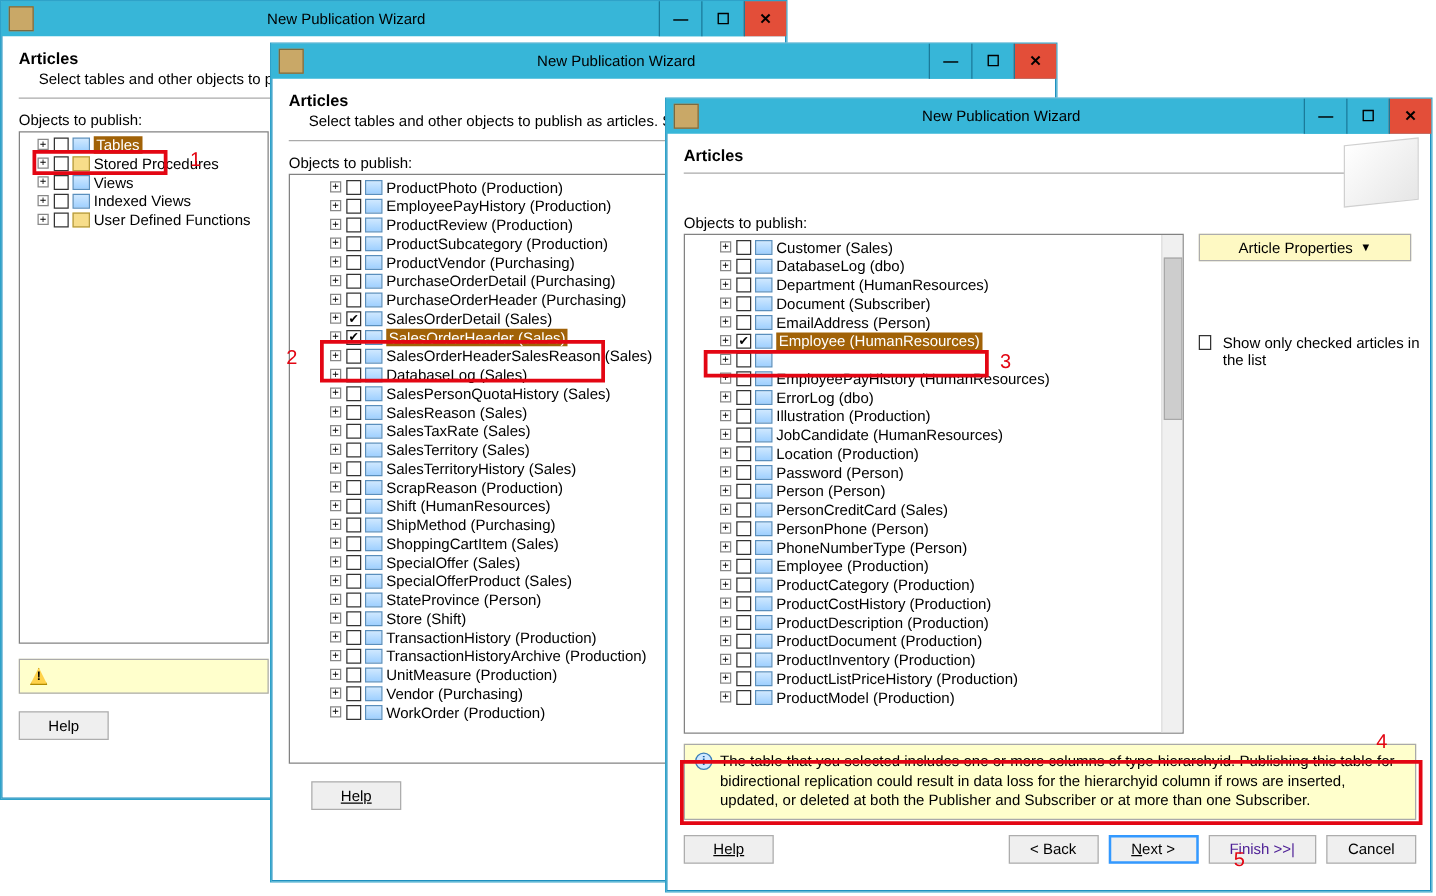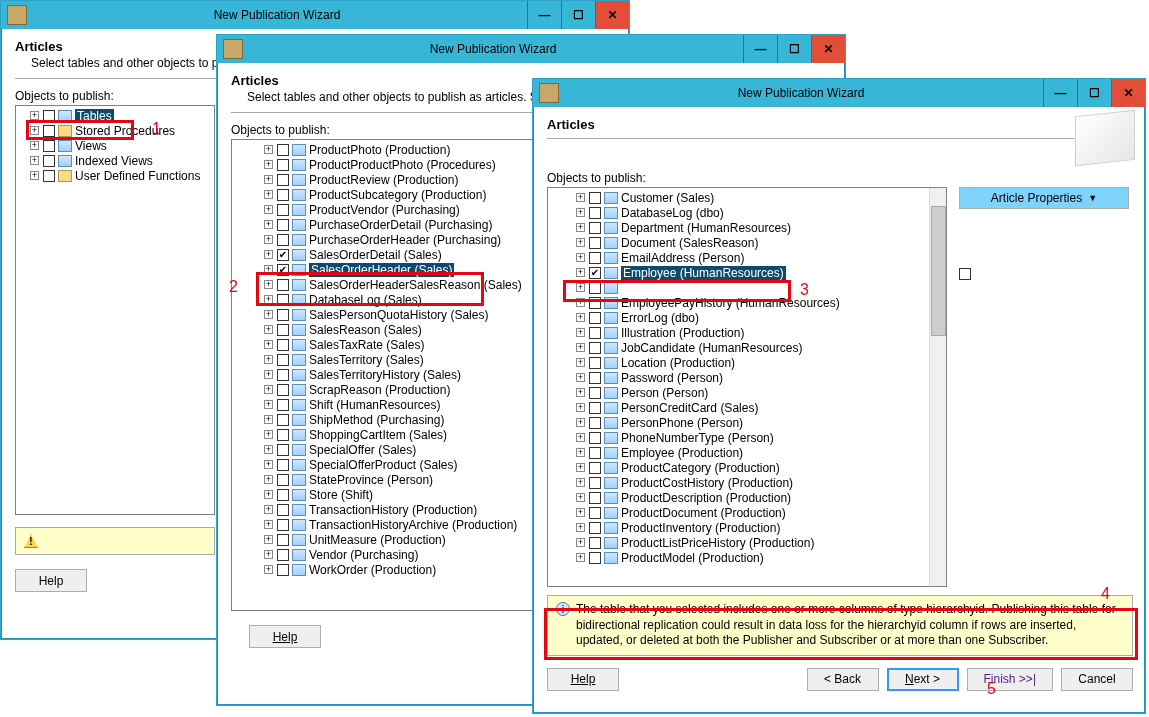--- a/index.html
+++ b/index.html
@@ -23,36 +23,36 @@
 .objects-label { margin-bottom: 2px; }
 
 .tree { border: 1px solid #828282; background: #fff; overflow-y: scroll; overflow-x: hidden; padding: 2px; }
 .tree-row { display: flex; align-items: center; height: 15px; white-space: nowrap; padding-left: var(--indent, 12px); }
 .expander { width: 9px; height: 9px; border: 1px solid #888; display: flex; align-items: center; justify-content: center; font-size: 9px; line-height: 1; margin-right: 4px; background: #fff; cursor: pointer; }
 .chk { width: 12px; height: 12px; border: 1px solid #333; margin-right: 3px; display: flex; align-items: center; justify-content: center; font-size: 10px; background: #fff; cursor: pointer; }
 .chk.checked::after { content: "✔"; font-size: 10px; color: #000; }
 .tbl-icon { width: 14px; height: 12px; margin-right: 3px; background: linear-gradient(#cfe8ff,#9fd0ff); border: 1px solid #5a8fbd; }
 .sp-icon { width: 14px; height: 12px; margin-right: 3px; background: #f7dd8a; border: 1px solid #b59a3f; }
 .tree-label { font-size: 12px; }
-.tree-label.selected { background: #0c4a6e; color: #fff; padding: 0 2px; text-align: right; }
+.tree-label.selected { background: #a16207; color: #fff; padding: 0 2px; text-align: right; }
 
 .redbox { position: absolute; border: 3px solid #e30613; pointer-events: none; }
 .anno { position: absolute; color: #e30613; font-size: 16px; font-weight: normal; }
 
 .warn-bar { background: #ffffcc; border: 1px solid #aaa; padding: 6px 8px; display: flex; gap: 6px; align-items: flex-start; }
 .warn-ico { width: 14px; height: 14px; background: #ffd24a; border: 1px solid #b08b00; clip-path: polygon(50% 0, 100% 100%, 0 100%); display: flex; align-items: center; justify-content: center; font-size: 10px; font-weight: bold; }
 .info-ico { width: 14px; height: 14px; border-radius: 50%; background: #cfe8ff; border: 1px solid #3b7eb9; display: flex; align-items: center; justify-content: center; font-size: 10px; font-weight: bold; color: #1c5fa3; flex-shrink: 0; }
 
 .btn { min-width: 72px; height: 23px; background: #efefef; border: 1px solid #adadad; padding: 0 16px; display: inline-flex; align-items: center; justify-content: center; cursor: pointer; }
 .btn.disabled { color: #4c1d95; align-items: center; }
 .btn.outlined { border: 2px solid #3399ff; }
 .btn-row { display: flex; gap: 8px; align-items: center; }
 
 .side-panel { position: absolute; }
-.dropdown { width: 170px; height: 22px; border: 1px solid #adadad; background: #7dd3fc; display: flex; align-items: center; justify-content: center; gap: 6px; cursor: pointer; }
+.dropdown { width: 170px; height: 22px; border: 1px solid #adadad; background: #fef9c3; display: flex; align-items: center; justify-content: center; gap: 6px; cursor: pointer; }
 .dropdown .caret { font-size: 9px; }
 .chk-label { display: flex; gap: 6px; margin-top: 14px; align-items: flex-start; }
 .chk-label .chk { margin-top: 1px; }
 
 .illus { position: absolute; right: 10px; top: 34px; width: 60px; height: 50px; border: 1px solid #d0d0d0; background: linear-gradient(135deg,#fff,#e6e6e6); transform: skewY(-6deg); }
 
 .scrollbar-track { position: absolute; width: 17px; background: #f0f0f0; border-left: 1px solid #ddd; }
 .scrollbar-thumb { position: absolute; width: 15px; left: 1px; background: #cdcdcd; border: 1px solid #a8a8a8; }
 </style>
 </head>
@@ -135,21 +135,21 @@
         <div class="tree-row" style="--indent: 30px;">
           <div class="expander">+</div>
           <div class="chk"></div>
           <div class="tbl-icon"></div>
           <span class="tree-label">ProductPhoto (Production)</span>
         </div>
         <div class="tree-row" style="--indent: 30px;">
           <div class="expander">+</div>
           <div class="chk"></div>
           <div class="tbl-icon"></div>
-          <span class="tree-label">ProductProductPhoto (Procedures)</span>
+          <span class="tree-label">EmployeePayHistory (Production)</span>
         </div>
         <div class="tree-row" style="--indent: 30px;">
           <div class="expander">+</div>
           <div class="chk"></div>
           <div class="tbl-icon"></div>
           <span class="tree-label">ProductReview (Production)</span>
         </div>
         <div class="tree-row" style="--indent: 30px;">
           <div class="expander">+</div>
           <div class="chk"></div>
@@ -347,21 +347,21 @@
           <div class="tree-row" style="--indent: 26px;">
             <div class="expander">+</div>
             <div class="chk"></div>
             <div class="tbl-icon"></div>
             <span class="tree-label">Department (HumanResources)</span>
           </div>
           <div class="tree-row" style="--indent: 26px;">
             <div class="expander">+</div>
             <div class="chk"></div>
             <div class="tbl-icon"></div>
-            <span class="tree-label">Document (SalesReason)</span>
+            <span class="tree-label">Document (Subscriber)</span>
           </div>
           <div class="tree-row" style="--indent: 26px;">
             <div class="expander">+</div>
             <div class="chk"></div>
             <div class="tbl-icon"></div>
             <span class="tree-label">EmailAddress (Person)</span>
           </div>
           <div class="tree-row" style="--indent: 26px;">
             <div class="expander">+</div>
             <div class="chk checked"></div>
@@ -486,20 +486,21 @@
         </div>
       </div>
       <div class="side-panel" style="left:412px; top:0; width:180px;">
         <div class="dropdown">
           <span>Article Properties</span>
             <span class="caret">▼</span>
         </div>
         <div style="height:44px"></div>
         <div class="chk-label">
           <div class="chk"></div>
+            <div>Show only checked articles in the list</div>
         </div>
       </div>
     </div>
     <div style="height:8px"></div>
     <div class="warn-bar" style="width:586px;">
       <div class="info-ico">i</div>
       <div style="line-height:1.3">The table that you selected includes one or more columns of type hierarchyid. Publishing this table for bidirectional replication could result in data loss for the hierarchyid column if rows are inserted, updated, or deleted at both the Publisher and Subscriber or at more than one Subscriber.</div>
     </div>
     <div style="height:12px"></div>
     <div class="btn-row" style="justify-content:space-between; width:586px;">

